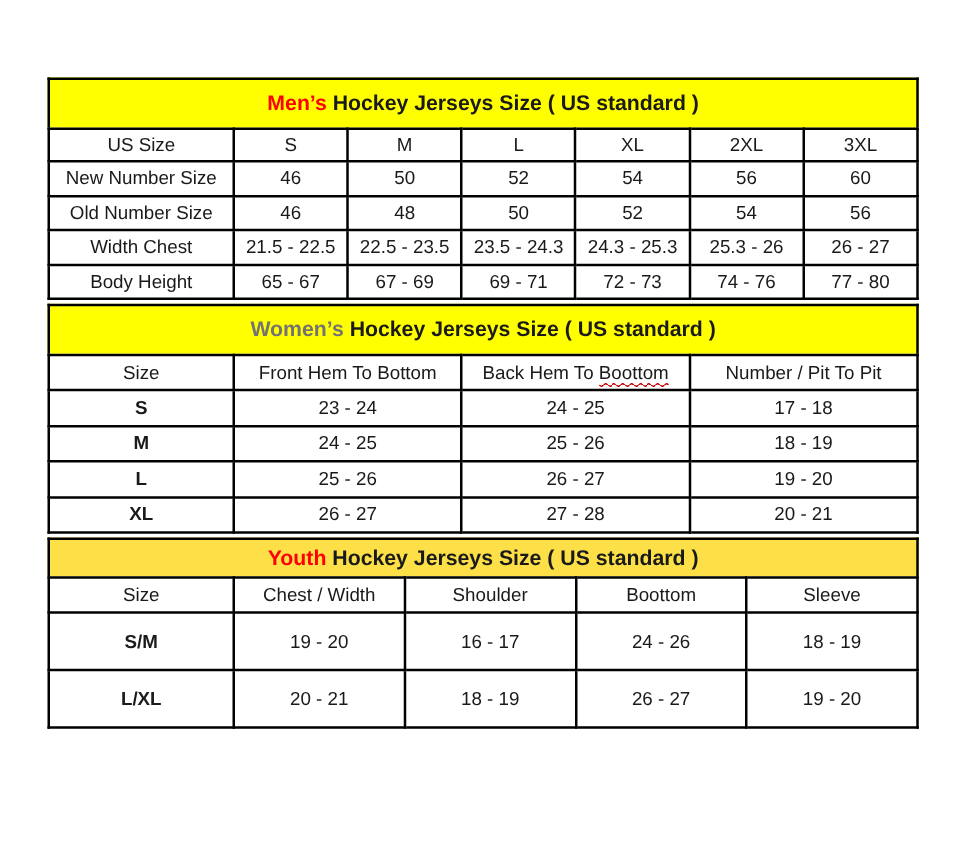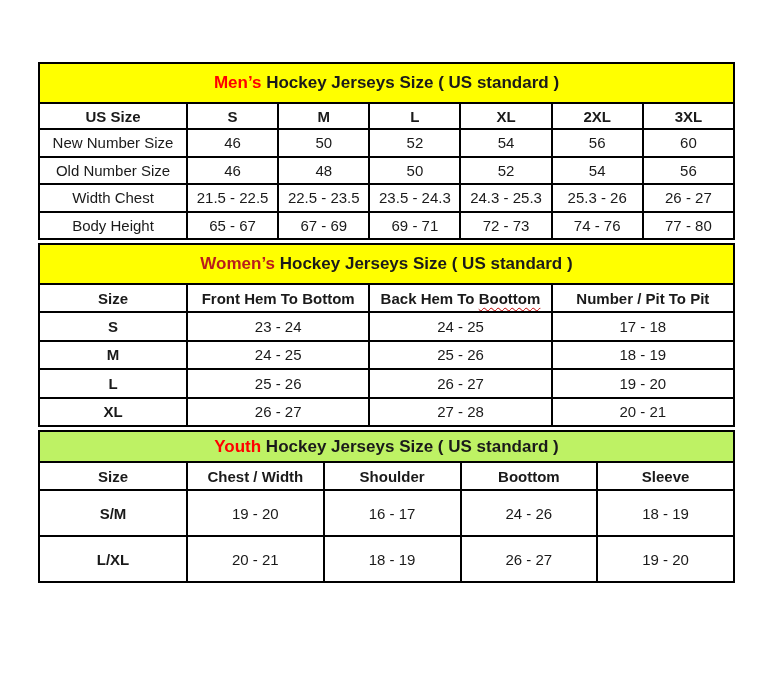--- a/index.html
+++ b/index.html
@@ -52,21 +52,21 @@
   }
   .size-table th, .size-table td {
     border: 2px solid #000000;
     padding: 0 2px;
     text-align: center;
     vertical-align: middle;
     color: #1a1a1a;
     overflow: hidden;
     white-space: nowrap;
   }
-  .size-table th { font-size: 15px; font-weight: bold; }
+  .size-table th { font-size: 15px; font-weight: normal; }
   .size-table td { font-size: 15px; font-weight: normal; }
   .size-table th:first-child { width: 142px; }
 
   .section-mens thead tr { height: 26px; }
   .section-mens tbody tr { height: 27.5px; }
   .section-womens thead tr { height: 28px; }
   .section-womens tbody tr { height: 28.5px; }
   .section-youth thead tr { height: 28px; }
   .section-youth tbody tr { height: 46px; }
 
@@ -134,21 +134,21 @@
               <td>67 - 69</td>
               <td>69 - 71</td>
               <td>72 - 73</td>
               <td>74 - 76</td>
               <td>77 - 80</td>
             </tr>
           </tbody>
         </table>
       </section>
       <section class="chart-section section-womens">
-        <div class="banner" style="background: rgb(255, 255, 0);"><span class="banner-highlight" style="color: #b91c1c;">Women’s</span> <span class="banner-rest">Hockey Jerseys Size ( US standard )</span></div>
+        <div class="banner" style="background: rgb(255, 255, 0);"><span class="banner-highlight" style="color: #737373;">Women’s</span> <span class="banner-rest">Hockey Jerseys Size ( US standard )</span></div>
         <table class="size-table">
           <thead>
             <tr>
               <th>Size</th>
               <th>Front Hem To Bottom</th>
               <th><span>Back Hem To </span><span class="misspelled">Boottom</span></th>
               <th>Number / Pit To Pit</th>
             </tr>
           </thead>
           <tbody>
@@ -173,21 +173,21 @@
             <tr>
               <td class="row-label">XL</td>
               <td>26 - 27</td>
               <td>27 - 28</td>
               <td>20 - 21</td>
             </tr>
           </tbody>
         </table>
       </section>
       <section class="chart-section section-youth">
-        <div class="banner" style="background: #bef264;"><span class="banner-highlight" style="color: rgb(255, 0, 0);">Youth</span> <span class="banner-rest">Hockey Jerseys Size ( US standard )</span></div>
+        <div class="banner" style="background: #fde047;"><span class="banner-highlight" style="color: rgb(255, 0, 0);">Youth</span> <span class="banner-rest">Hockey Jerseys Size ( US standard )</span></div>
         <table class="size-table">
           <thead>
             <tr>
               <th>Size</th>
               <th>Chest / Width</th>
               <th>Shoulder</th>
               <th>Boottom</th>
               <th>Sleeve</th>
             </tr>
           </thead>

